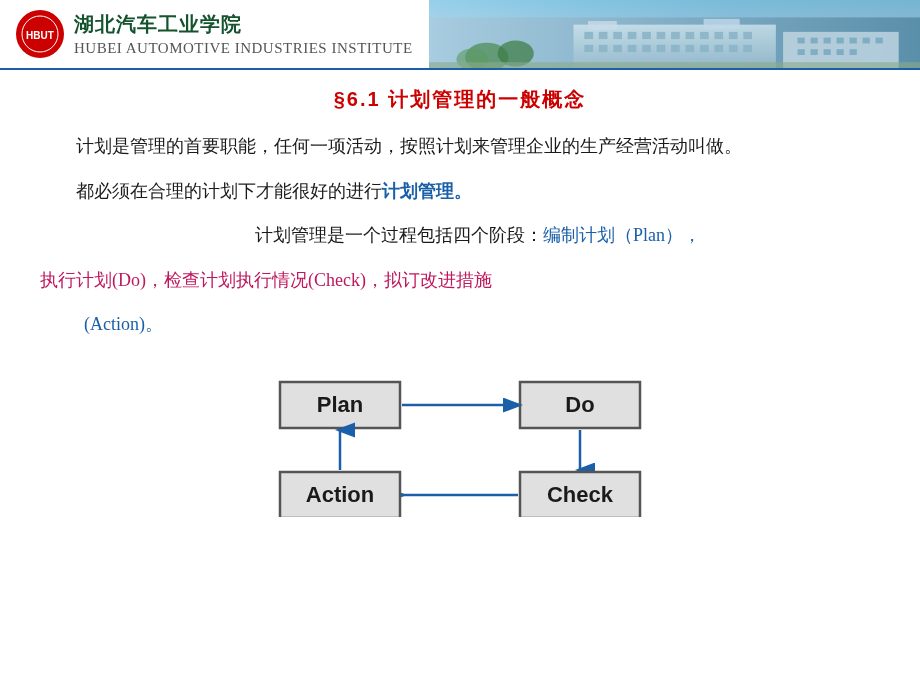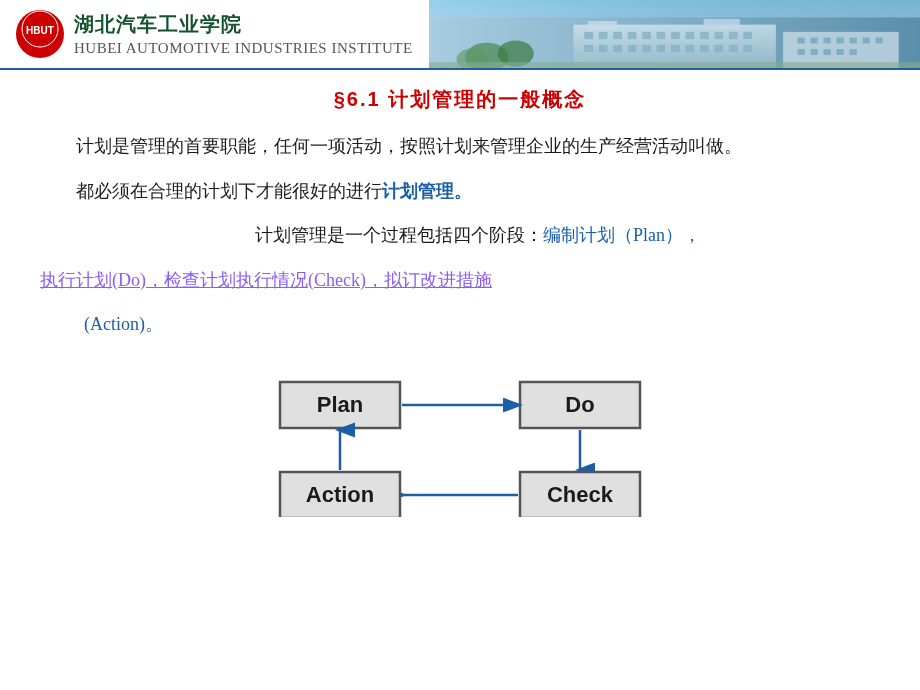--- a/index.html
+++ b/index.html
@@ -25,21 +25,21 @@
       align-items: center;
       padding: 8px 16px;
       min-width: 220px;
     }
     .logo-circle {
       width: 48px;
       height: 48px;
       border-radius: 50%;
       background: #cc0000;
       display: flex;
-      align-items: flex-start;
+      align-items: center;
       justify-content: center;
       margin-right: 10px;
       flex-shrink: 0;
       font-size: 11px;
       color: white;
       font-weight: bold;
     }
     .logo-text-block {
       display: flex;
       flex-direction: column;
@@ -209,21 +209,21 @@
     <span>计划是管理的首要职能，任何一项活动，按照计划来管理企业的生产经营活动叫做。</span>
   </div>
 
   <div class="body-text text-indent">
     <span>都必须在合理的计划下才能很好的进行</span><span class="highlight-blue bold-text">计划管理。</span>
   </div>
 
   <div class="body-text" style="text-indent:2em;text-align:center;">
     <span>计划管理是一个过程包括四个阶段：</span><span class="highlight-blue">编制计划（Plan），</span>
   </div>
-  <div class="body-text" style="color:#8b5cf6;text-decoration:underline;">
+  <div class="body-text" style="color:#be185d;">
     <span>执行计划(Do)，检查计划执行情况(Check)，拟订改进措施</span>
   </div>
   <div class="body-text" style="color:#1a5fa8;margin-left:44px;">
     <span>(Action)。</span>
   </div>
 
   <div class="pdca-diagram">
     <svg width="420" height="155" viewBox="0 0 420 155">
 
       <rect x="30" y="20" width="120" height="46" fill="#e0e0e0" stroke="#555" stroke-width="2.5"></rect>

